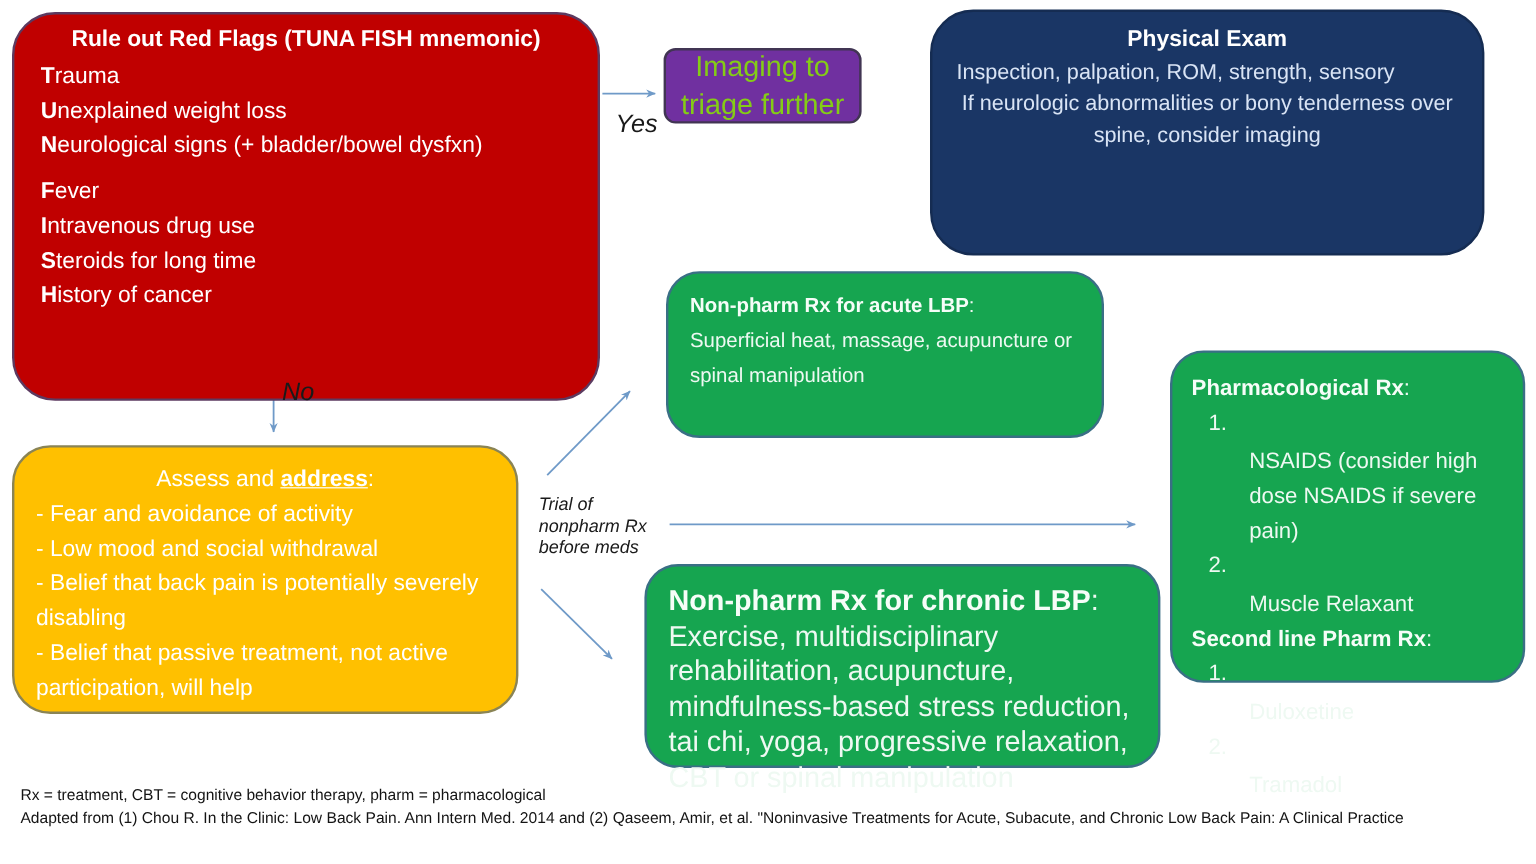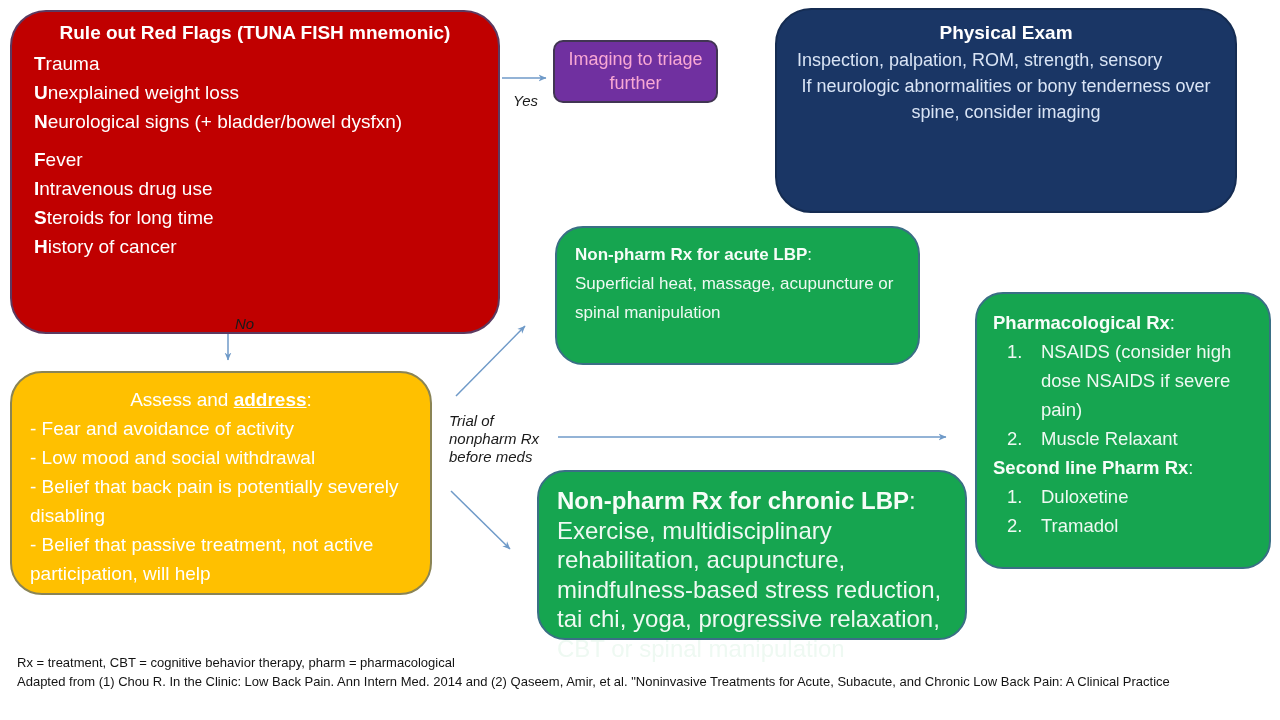--- a/index.html
+++ b/index.html
@@ -16,30 +16,30 @@
     left:10px;top:10px;width:490px;height:324px;
     background:#C00000;border:2px solid #5c3a60;
     padding:10px 22px 8px 22px;
   }
   .red-box .title{font-weight:bold;font-size:19px;text-align:center;margin-bottom:5px;}
   .rf-item{font-size:19px;line-height:29px;}
   .rf-item b{font-weight:bold;}
   .rf-gap{margin-top:9px;}
 
   
-  .flow-label{position:absolute;font-style:italic;color:#1a1a1a;font-size:15px;}
+  .flow-label{position:absolute;font-style:italic;color:#1a1a1a;font-size:21px;}
   .trial-label{position:absolute;left:449px;top:412px;font-style:italic;color:#1a1a1a;
     font-size:15px;line-height:18px;}
 
   
   .purple-box{
     left:553px;top:40px;width:165px;height:63px;
     background:#7030A0;border:2px solid #413553;border-radius:10px;
     display:flex;align-items:center;justify-content:flex-start;text-align:center;
-    color:#f9a8d4;font-size:18px;line-height:1.3;
+    color:#84cc16;font-size:24px;line-height:1.3;
   }
 
   
   .navy-box{
     left:775px;top:8px;width:462px;height:205px;
     background:#1a3665;border:2px solid #152c52;
     padding:12px 20px 8px 20px;color:#d9e4f5;
   }
   .navy-box .title{color:#ffffff;font-weight:bold;font-size:19px;text-align:center;margin-bottom:3px;}
   .navy-box p{margin:0;font-size:18px;line-height:26px;}
@@ -48,21 +48,21 @@
 
   
   .green{background:#16A550;border:2px solid #3a6f85;color:#eef9f2;}
   .acute-box{left:555px;top:226px;width:365px;height:139px;padding:12px 18px;font-size:17px;line-height:29px;}
   .chronic-box{left:537px;top:470px;width:430px;height:170px;padding:14px 18px;font-size:24px;line-height:29.5px;}
   .pharm-box{left:975px;top:292px;width:296px;height:277px;padding:14px 16px;font-size:18.5px;line-height:29px;}
   .green b{color:#f6fdf8;}
   .ph-head{font-weight:normal;}
   .ph-row{display:flex;}
   .ph-num{width:34px;margin-left:14px;flex:none;}
-  .ph-text{flex:1;}
+  .ph-text{flex:1;margin-top:32px;}
 
   
   .yellow-box{
     left:10px;top:371px;width:422px;height:224px;border-radius:32px;
     background:#FFC000;border:2px solid #8a8455;
     padding:12px 18px;color:#ffffff;font-size:19px;line-height:29px;
   }
   .yellow-box .title{text-align:center;}
   .yellow-box .title u{font-weight:bold;}
 

